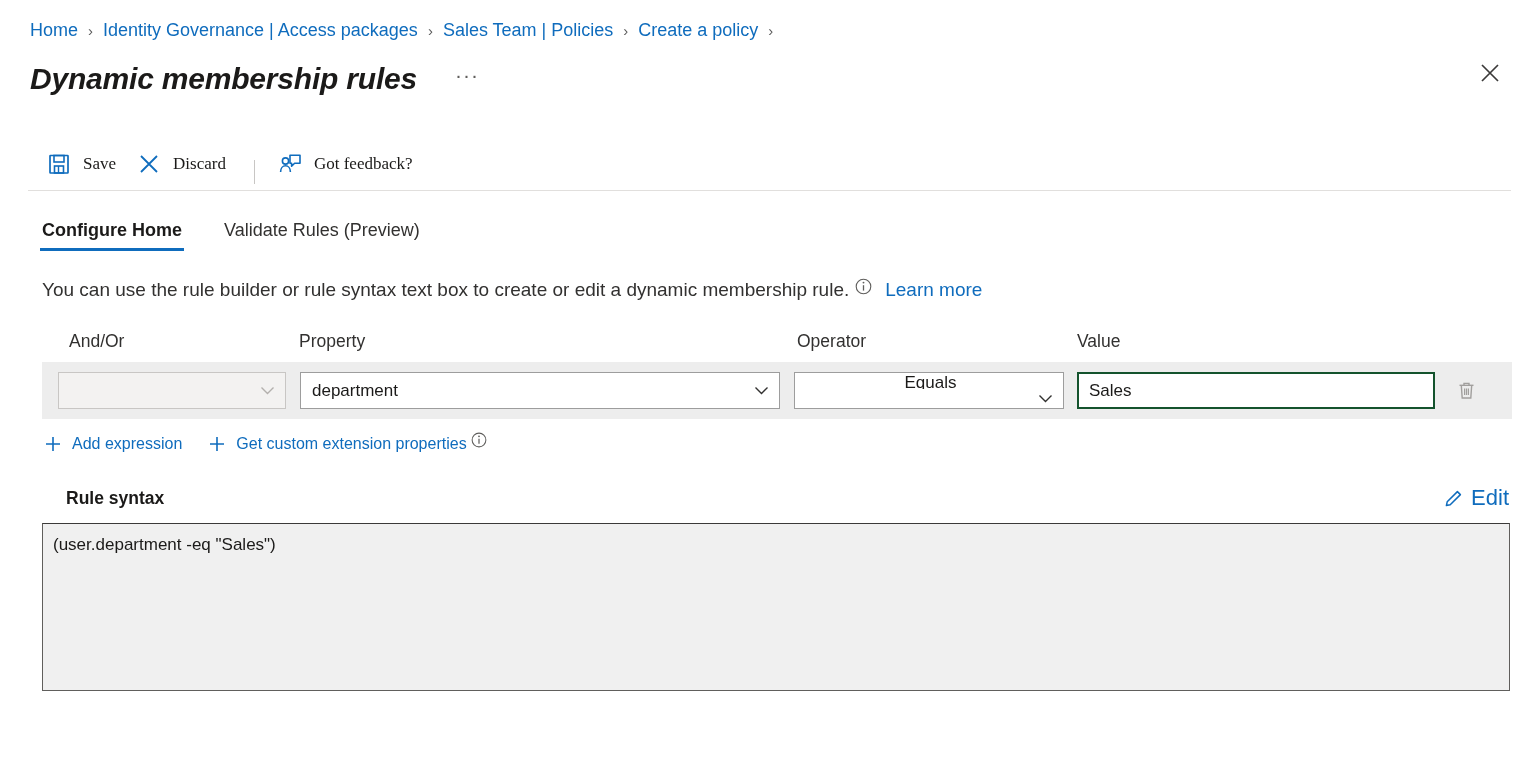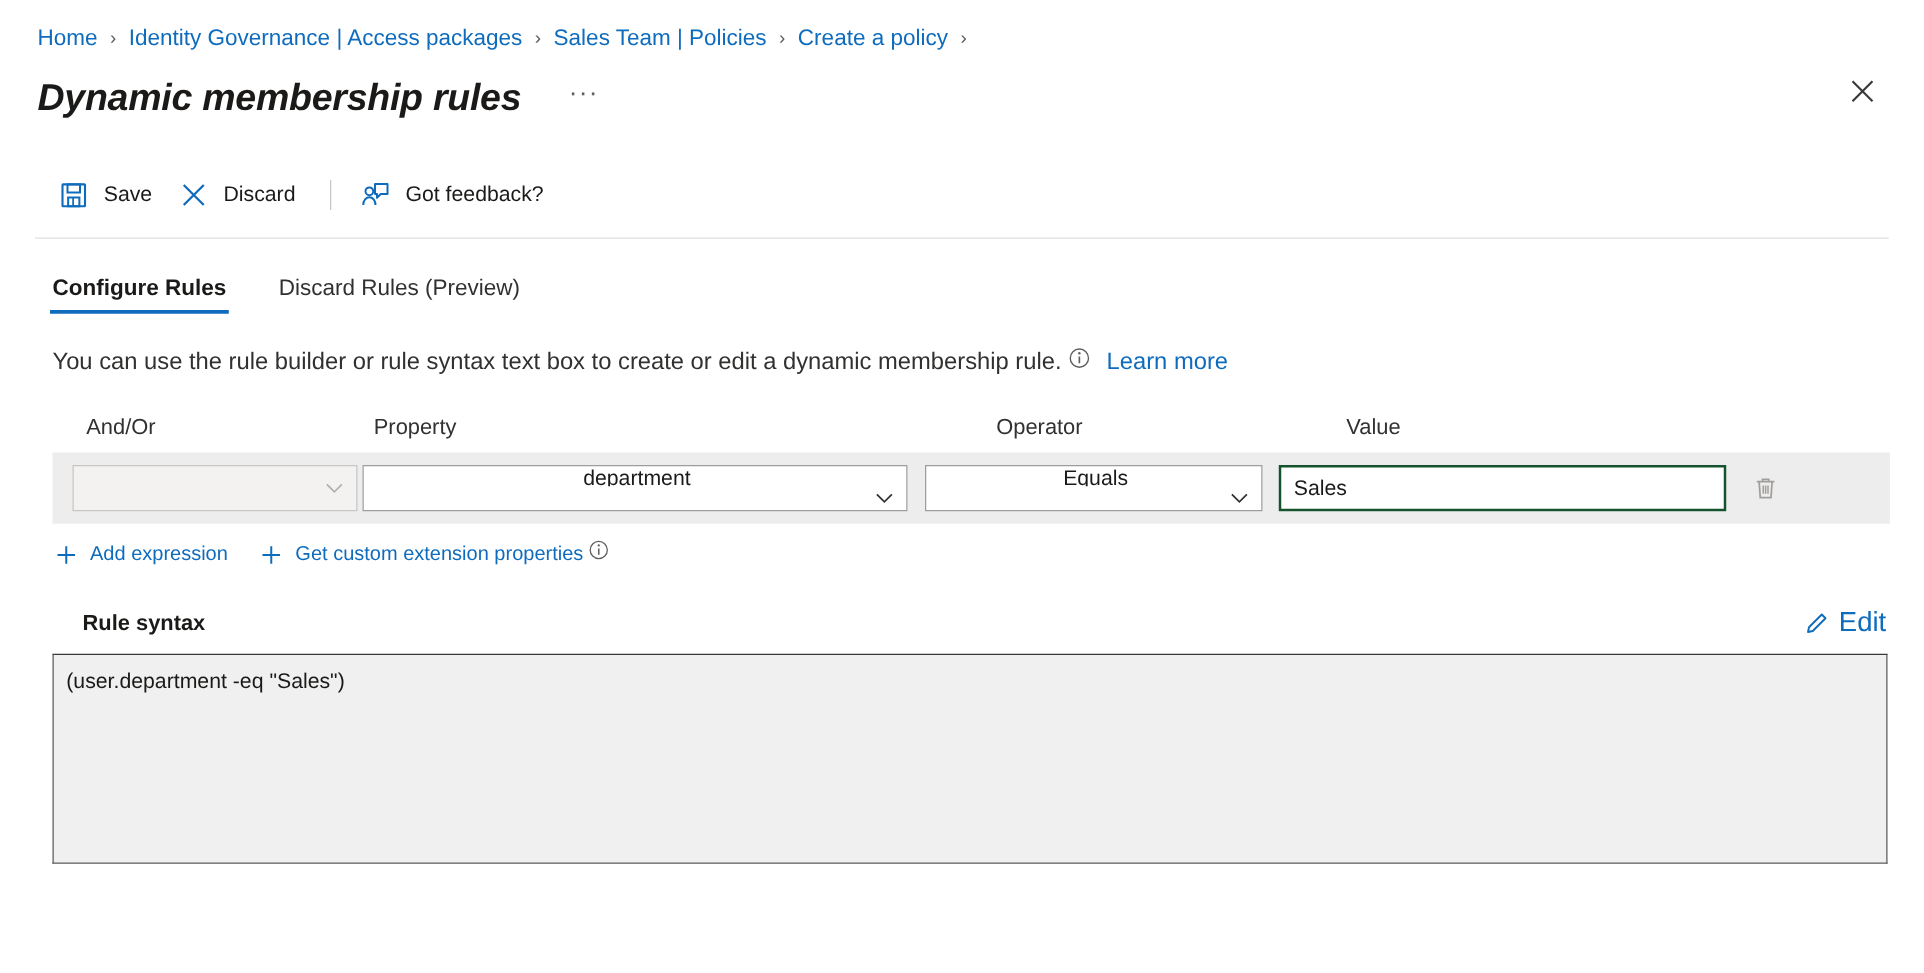--- a/index.html
+++ b/index.html
@@ -63,24 +63,25 @@
     top: 12px;
     width: 34px; height: 34px;
     display: flex; align-items: center; justify-content: center;
     cursor: pointer;
   }
   .close-btn svg { display:block; }
 
   
   .command-bar {
     display: flex;
-    align-items: center;
+    align-items: flex-end;
     padding: 0 0 0 38px;
     height: 56px;
     margin-top: 22px;
+    font-family: Liberation Serif, serif;
   }
   .cmd {
     display: flex;
     align-items: center;
     height: 40px;
     padding: 0 12px 0 8px;
     cursor: pointer;
     font-size: 17px;
     color: #1b1a19;
   }
@@ -193,21 +194,21 @@
     color: #a19f9d;
     cursor: default;
   }
   .fld .fld-text { flex: 1; overflow: hidden; white-space: nowrap; }
   .fld .chev { margin-left: auto; display: flex; align-items: center; }
   .fld.focused {
     border: 2px solid #14532d;
     padding-left: 10px;
   }
   .fld-andor { width: 228px; margin-left: 16px; }
-  .fld-prop  { width: 436px; margin-left: 4px; flex-direction: column; }
+  .fld-prop  { width: 480px; margin-left: 14px; }
   .fld-oper  { width: 270px; margin-left: 14px; flex-direction: column; }
   .fld-val   { width: 358px; margin-left: 13px; }
   .trash-btn {
     width: 34px; height: 34px;
     margin-left: 14px;
     display: flex; align-items: center; justify-content: center;
     cursor: pointer;
   }
 
   .add-row {
@@ -326,22 +327,22 @@
         <path d="M2.6 20 C2.6 16.2 4.9 13.8 7.5 13.8 C10.1 13.8 12.4 16.2 12.4 20" fill="none" stroke="#0f6cbd" stroke-width="1.6"></path>
         <path d="M12 3.2 H22 V11.2 H16.6 L13.6 14.2 V11.2 H12 Z" fill="none" stroke="#0f6cbd" stroke-width="1.6" stroke-linejoin="round"></path>
       </svg>
     </span>
     <span>Got feedback?</span>
   </div>
 </div>
 <div class="divider-line"></div>
 
 <div class="tabs">
-  <div class="tab active">Configure Rules</div>
-  <div class="tab">Discard Rules (Preview)</div>
+  <div class="tab active">Configure Home</div>
+  <div class="tab">Validate Rules (Preview)</div>
 </div>
 
 <div class="desc-row">
   <span class="desc-text">You can use the rule builder or rule syntax text box to create or edit a dynamic membership rule.</span>
   <span class="info-ico">
     <svg width="17" height="17" viewBox="0 0 17 17" aria-hidden="true">
       <circle cx="8.5" cy="8.5" r="7.3" fill="none" stroke="#5f5e5c" stroke-width="1.1"></circle>
       <circle cx="8.5" cy="4.6" r="0.95" fill="#5f5e5c"></circle>
       <path d="M8.5 7.2 V12.6" stroke="#5f5e5c" stroke-width="1.3" fill="none"></path>
     </svg>

